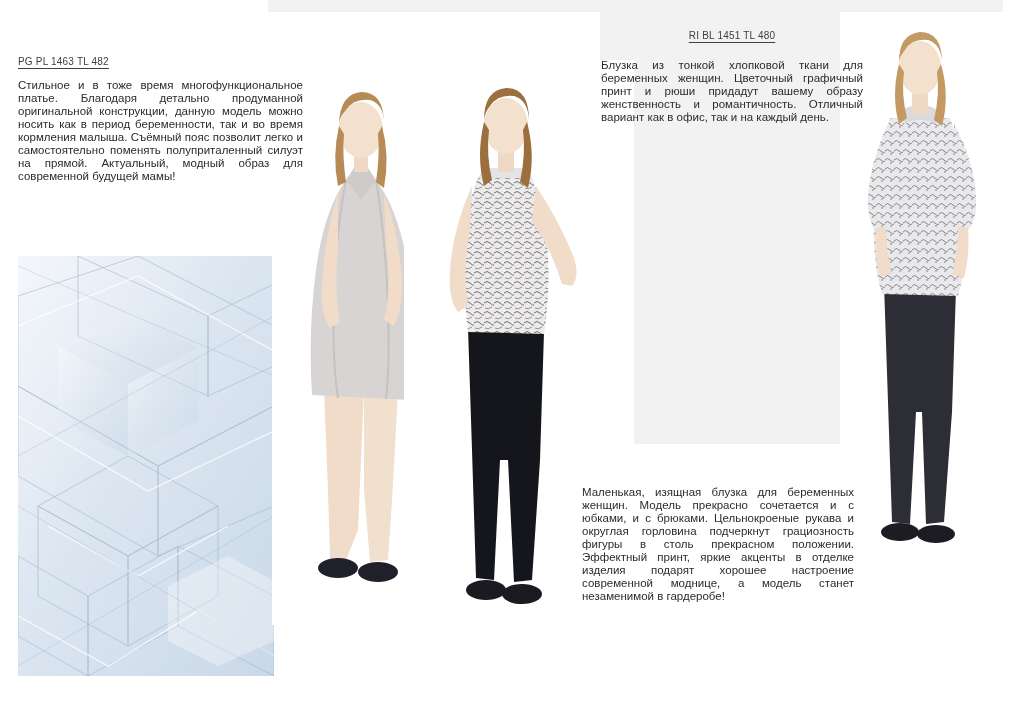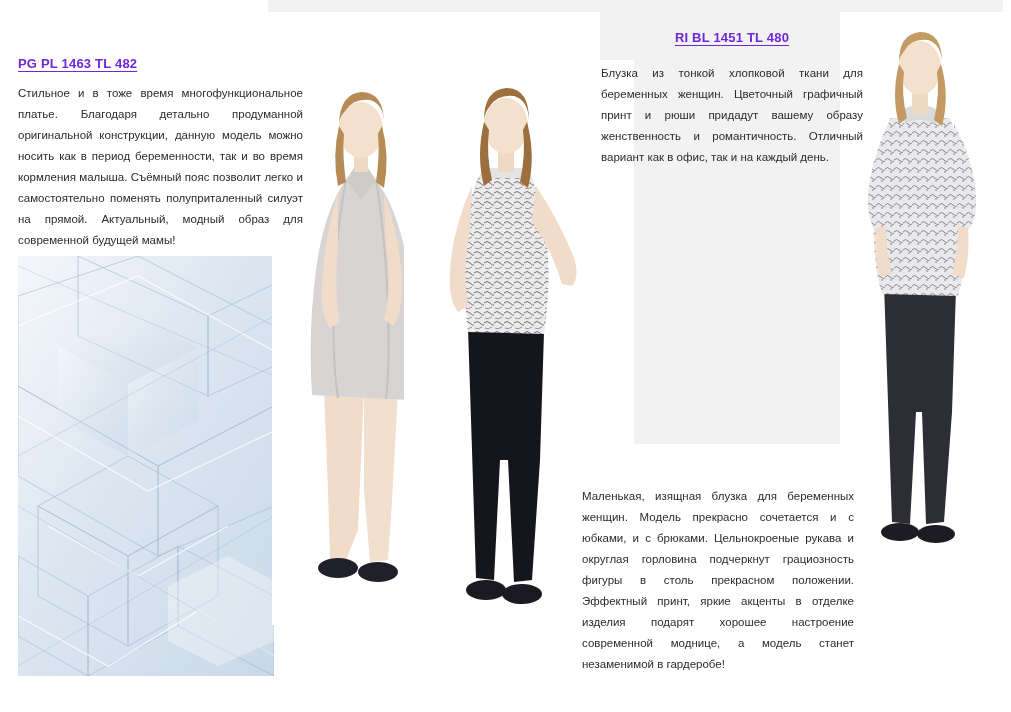--- a/index.html
+++ b/index.html
@@ -45,30 +45,30 @@
   #bg-right-margin {
     left: 1003px;
     top: 0px;
     width: 8px;
     height: 712px;
     background: #ffffff;
   }
 
   
   .heading {
-    font-weight: bold;
-    font-size: 13px;
+    font-weight: normal;
+    font-size: 10px;
     letter-spacing: 0.2px;
-    color: #6d28d9;
+    color: #404040;
     text-decoration: underline;
     text-underline-offset: 3px;
   }
   .body-text {
     font-size: 11.5px;
-    line-height: 21px;
+    line-height: 13px;
     color: #2b2b2b;
     text-align: justify;
     text-justify: inter-word;
   }
 
   #block-dress {
     position: absolute;
     left: 18px;
     top: 56px;
     width: 285px;

